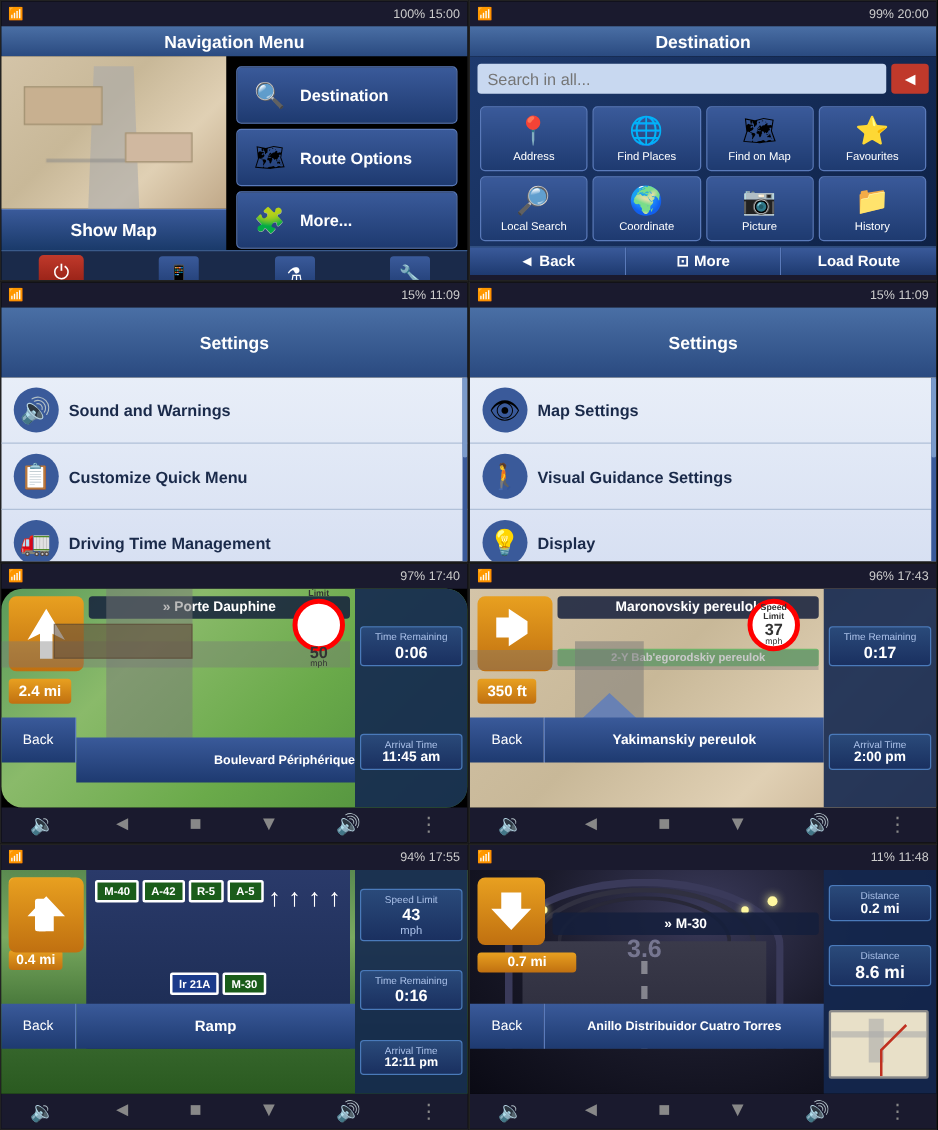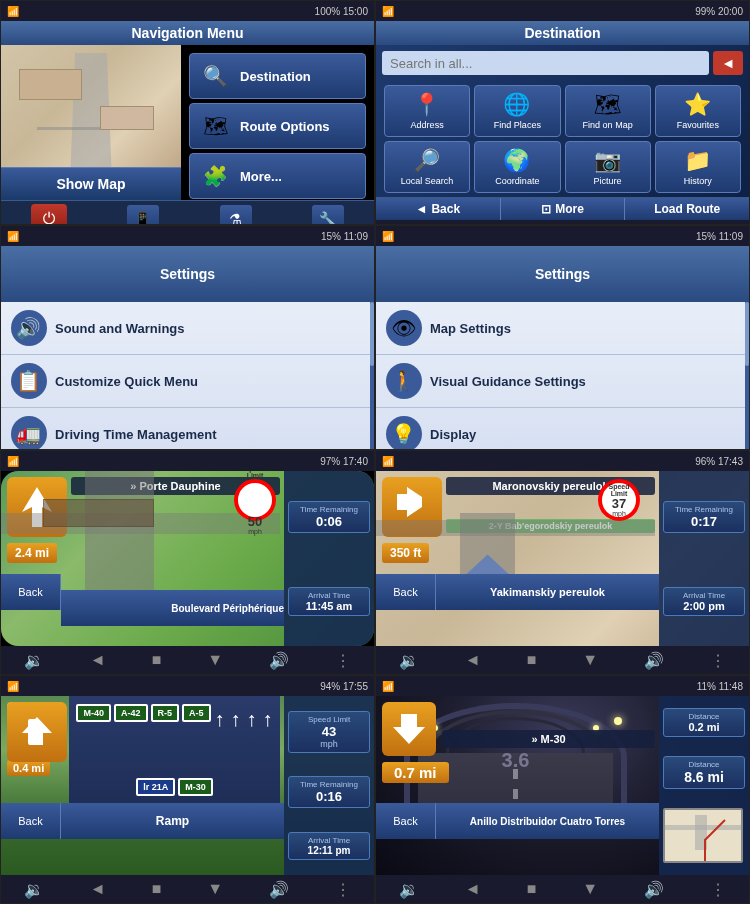--- a/index.html
+++ b/index.html
@@ -486,21 +486,21 @@
 
         <div style="position:absolute; top:45%; left:50%; transform:translate(-50%,-50%); color:#a0a0c0; font-size:20px; font-weight:bold; opacity:0.6;">3.6</div>
       </div>
 
       <div style="position:absolute; top:6px; left:6px; width:54px; height:54px; background:linear-gradient(to bottom,#e8a020,#c07010); border-radius:6px; display:flex; align-items:center; justify-content:center;">
         <svg width="36" height="40" viewBox="0 0 36 40">
           <path d="M10 5 L10 18 L2 18 L18 35 L34 18 L26 18 L26 5 Z" fill="white"></path>
         </svg>
       </div>
 
-      <div style="position:absolute; top:66px; left:6px; background:linear-gradient(to bottom,#e8a020,#c07010); color:white; font-size:15px; font-weight:bold; padding:2px 12px; border-radius:3px;">0.7 mi</div>
+      <div style="position:absolute; top:66px; left:6px; background:linear-gradient(to bottom,#e8a020,#c07010); color:white; font-size:11px; font-weight:bold; padding:2px 24px; border-radius:3px;">0.7 mi</div>
 
       <div style="position:absolute; top:6px; left:66px; right:94px; background:rgba(20,30,60,0.85); padding:3px 6px; border-radius:3px; color:white; font-size:11px; font-weight:bold; text-align:center;margin-top:28px;">
         <span>» M-30</span>
       </div>
 
       <div class="info-panel">
         <div class="info-block">
           <div class="info-label">Distance</div>
           <div class="info-value" style="font-size:11px;">0.2 mi</div>
         </div>

